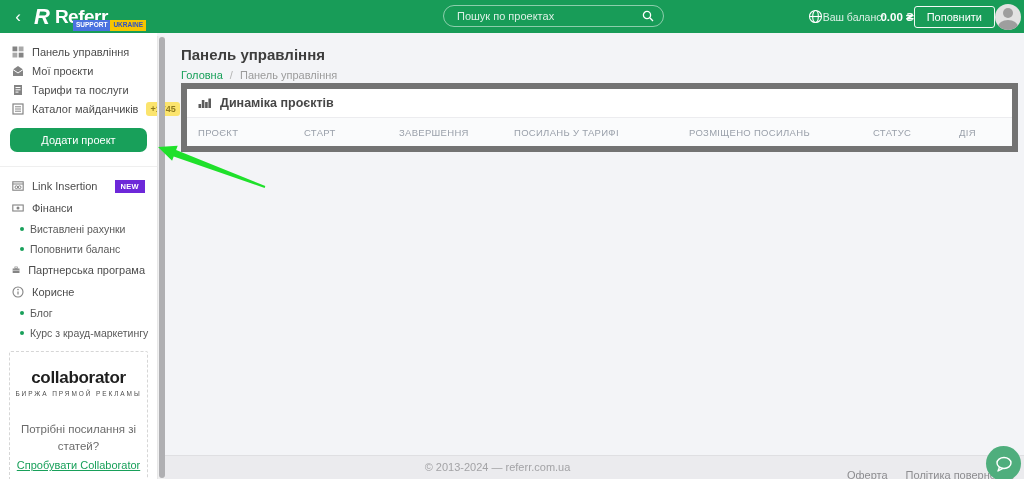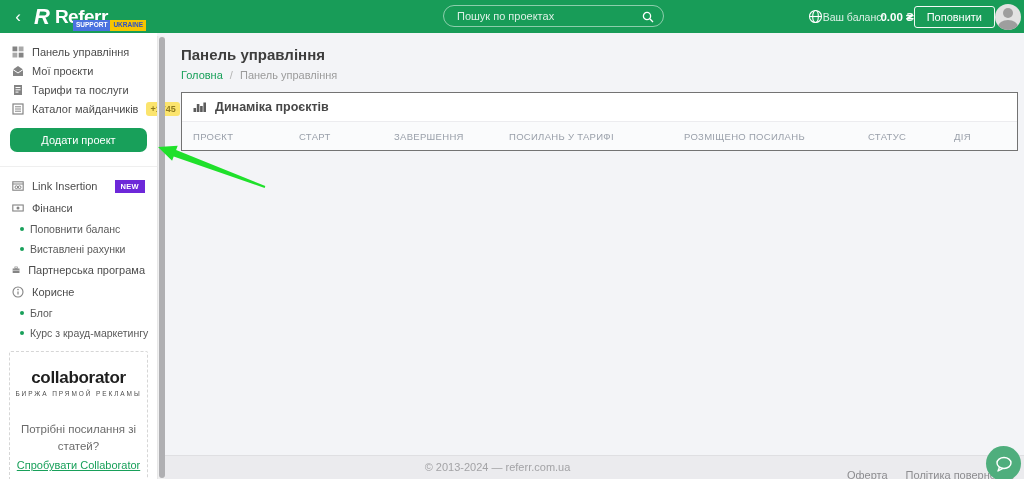--- a/index.html
+++ b/index.html
@@ -9,21 +9,21 @@
   
   .header { position:absolute; top:0; left:0; width:1024px; height:33px; background:#189c58; z-index:5; }
   .back-btn { position:absolute; left:8px; top:6px; width:20px; height:20px; color:#fff; font-size:17px; line-height:19px; text-align:center; cursor:pointer; background:none; border:none; }
   .logo { position:absolute; left:34px; top:2px; height:30px; display:flex; align-items:center; cursor:pointer; }
   .logo-r { color:#fff; font-size:22px; font-weight:900; font-style:italic; margin-right:5px; }
   .logo-text { color:#fff; font-size:19px; font-weight:800; letter-spacing:-0.5px; }
   .logo-badge { position:absolute; left:39px; top:18px; display:flex; font-size:6.5px; font-weight:bold; line-height:1; }
   .badge-support { background:#4a72e0; color:#fff; padding:2px 3px; }
   .badge-ukraine { background:#f6c500; color:#2b50c8; padding:2px 3px; }
 
-  .search-wrap { position:absolute; left:443px; top:5px; width:221px; height:22px; border:1px solid rgba(255,255,255,0.5); border-radius:12px; display:flex; }
+  .search-wrap { position:absolute; left:443px; top:5px; width:221px; height:22px; border:1px solid rgba(255,255,255,0.5); border-radius:12px; display:flex; align-items:center; }
   .search-input { flex:1; background:transparent; border:none; outline:none; color:#fff; font-size:11px; padding:0 4px 0 13px; font-family:"Liberation Sans", sans-serif; }
   .search-input::placeholder { color:rgba(255,255,255,0.85); }
   .search-icon { width:22px; height:22px; display:flex; align-items:center; justify-content:center; cursor:pointer; padding-right:8px; }
 
   .header-right { position:absolute; right:3px; top:0; height:33px; display:flex; align-items:center; }
   .globe { width:15px; height:15px; cursor:pointer; }
   .balance-label { color:rgba(255,255,255,0.85); font-size:10.5px; }
   .balance-value { color:#fff; font-size:11.5px; font-weight:bold; margin-left:-4px; }
   .topup-btn { background:transparent; border:1px solid rgba(255,255,255,0.95); border-radius:3px; color:#fff; font-size:11px; padding:4px 12px; cursor:pointer; font-family:"Liberation Sans", sans-serif; }
   .avatar { width:26px; height:26px; border-radius:50%; background:#e2e2e2; position:relative; overflow:hidden; cursor:pointer; }
@@ -53,21 +53,21 @@
   .v-scrollbar { position:absolute; left:157px; top:36px; bottom:0; width:8px; background:#f0f0f1; border-left:1px solid #e7e7e7; z-index:3; }
   .v-thumb { position:absolute; left:1px; top:1px; bottom:1px; width:6px; background:#afafb2; border-radius:3px; cursor:pointer; }
 
   
   .main { position:absolute; left:165px; top:33px; right:0; bottom:0; }
   .page-title { margin:13px 0 0 16px; font-size:15px; font-weight:bold; color:#3d3d3d; }
   .breadcrumb { margin:6px 0 0 16px; font-size:11px; color:#9b9b9b; }
   .crumb-home { color:#18a05a; cursor:pointer; }
   .crumb-sep { margin:0 4px; color:#b5b5b5; }
 
-  .card { margin:11px 6px 0 16px; background:#fff; border:1px solid #737373; }
+  .card { margin:2px 6px 0 16px; background:#fff; border:6px solid #737373; }
   .card-header { display:flex; align-items:center; gap:8px; padding:7px 11px; font-size:12.5px; font-weight:600; color:#474747; border-bottom:1px solid #ececef; background:#fff; }
   .table-head { position:relative; height:28px; background:#fafbfc; }
   .th { position:absolute; top:9px; font-size:9.5px; color:#9aa0aa; letter-spacing:0.3px; white-space:nowrap; }
 
   
   .footer { position:absolute; left:0; right:0; bottom:0; height:24px; background:#ebebee; border-top:1px solid #dfdfe2; }
   .copyright { position:absolute; left:0; width:100%; top:5px; text-align:center; font-size:11px; color:#a3a3a6; padding-right:194px; }
   .footer-links { position:absolute; right:10px; top:13px; display:flex; gap:18px; font-size:11px; color:#8d8d90; white-space:nowrap; }
   .footer-links span { cursor:pointer; }
 
@@ -171,24 +171,24 @@
   </div>
 
   <div class="section-item">
     <svg width="12" height="12" viewBox="0 0 12 12">
         <rect x="0.8" y="3" width="10.4" height="6" fill="none" stroke="#848484" stroke-width="1.1"></rect>
         <circle cx="6" cy="6" r="1.5" fill="#848484"></circle>
       </svg>
     <span class="nav-label">Фінанси</span>
   </div>
   <div class="sub-item">
+      <span>Виставлені рахунки</span>
+    </div>
+  <div class="sub-item">
       <span>Поповнити баланс</span>
-    </div>
-  <div class="sub-item">
-      <span>Виставлені рахунки</span>
     </div>
 
   <div class="section-item">
     <svg width="12" height="12" viewBox="0 0 12 12">
         <rect x="4.2" y="1.5" width="3.6" height="2.4" fill="none" stroke="#848484" stroke-width="1"></rect>
         <rect x="1" y="3.8" width="10" height="6.6" fill="#848484"></rect>
         <line x1="1" y1="6.5" x2="11" y2="6.5" stroke="#fff" stroke-width="0.8"></line>
       </svg>
     <span class="nav-label">Партнерська програма</span>
   </div>

